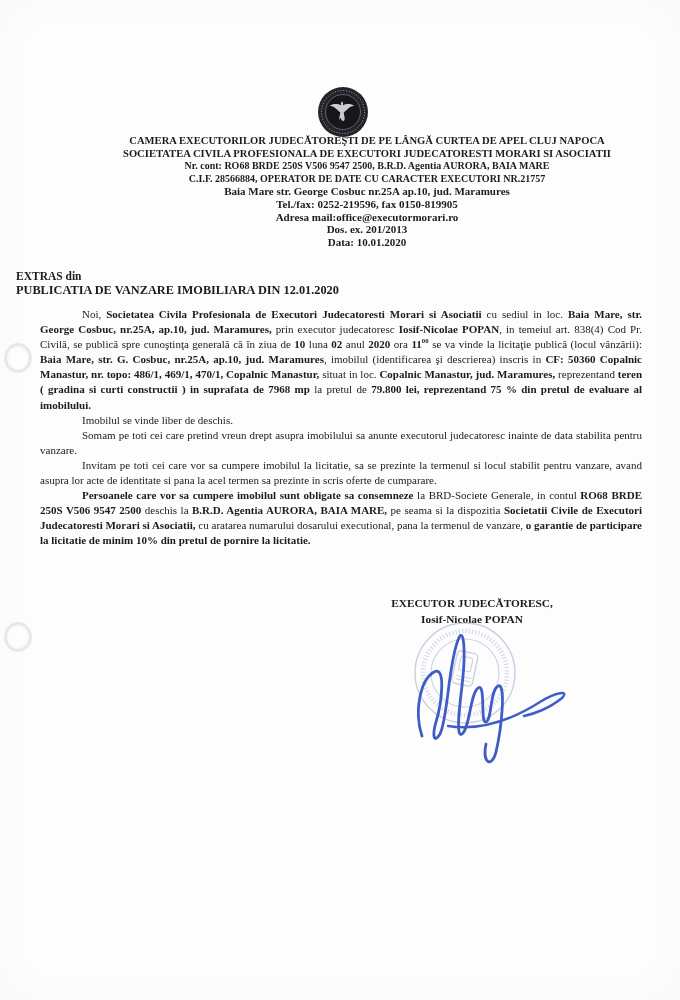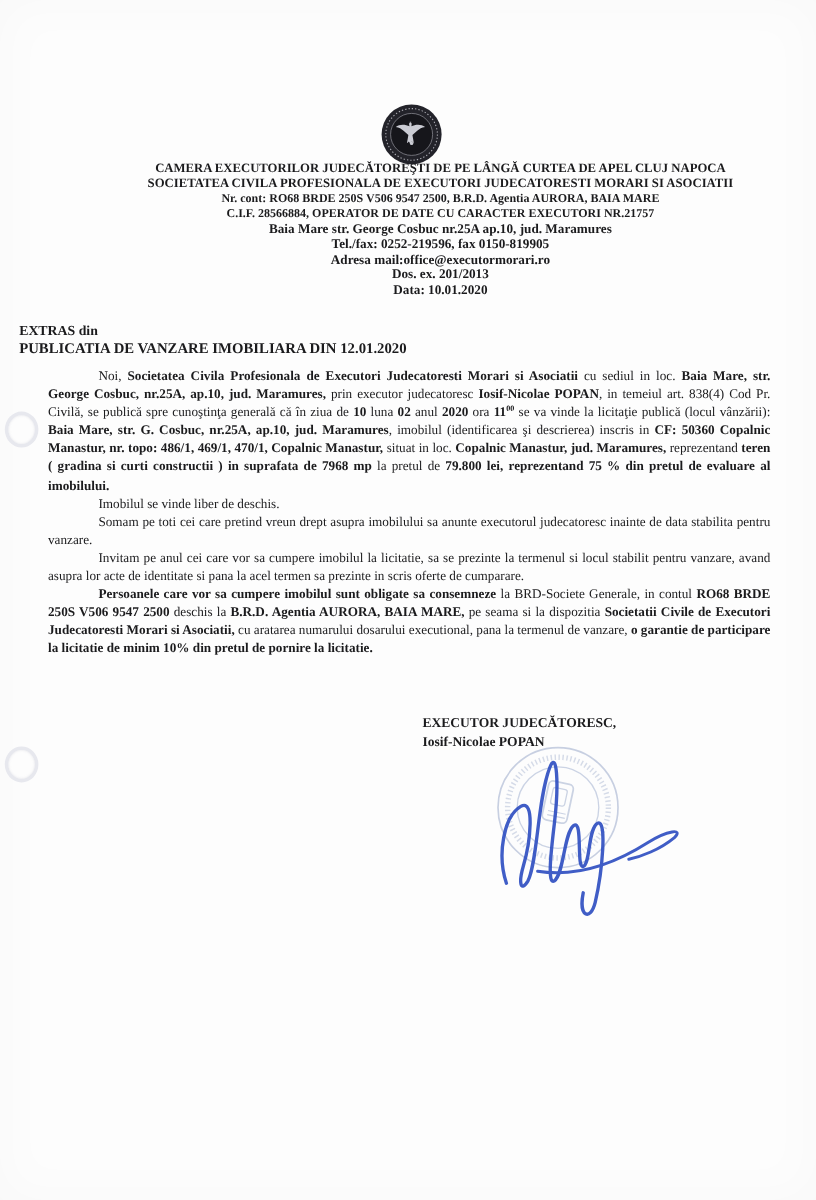--- a/index.html
+++ b/index.html
@@ -41,21 +41,21 @@
   .body-text {
     position:absolute; top:307px; left:40px; width:602px;
     font-size:11px; line-height:15.1px; text-align:justify;
   }
   .body-text p { margin:0; text-indent:42px; }
   .b { font-weight:bold; }
   .i { }
   .sup { vertical-align:super; font-size:0.62em; line-height:0; }
 
   
-  .sig-block { position:absolute; top:596px; left:352px; width:240px; text-align:left; font-weight:bold; }
+  .sig-block { position:absolute; top:596px; left:352px; width:240px; text-align:center; font-weight:bold; }
   .sig-role { font-size:11.3px; line-height:15.5px; }
   .sig-name { font-size:11.3px; line-height:15.5px; }
 
   
   .stamp-sig { position:absolute; top:614px; left:388px; }
   .stamp-line { stroke:var(--stamp_blue, #a3b1cf); fill:none; }
   .sig-path   { stroke:var(--sig_blue, #3050c2); fill:none; stroke-linecap:round; stroke-linejoin:round; }
 </style>
 </head>
 <body>
@@ -89,21 +89,21 @@
 
   <div class="doc-title">
     <div class="t1">EXTRAS din</div>
     <div class="t2">PUBLICATIA DE VANZARE IMOBILIARA DIN 12.01.2020</div>
   </div>
 
   <div class="body-text">
     <p><span>Noi, </span><span class="b">Societatea Civila Profesionala de Executori Judecatoresti Morari si Asociatii</span><span> cu sediul in loc. </span><span class="b">Baia Mare, str. George Cosbuc, nr.25A, ap.10, jud. Maramures,</span><span> prin executor judecatoresc </span><span class="b">Iosif-Nicolae POPAN</span><span>, in temeiul art. 838(4) Cod Pr. Civilă, se publică spre cunoştinţa generală că în ziua de </span><span class="b">10</span><span> luna </span><span class="b">02</span><span> anul </span><span class="b">2020</span><span> ora </span><span class="b">11</span><span class="b sup">00</span><span> se va vinde la licitaţie publică (locul vânzării): </span><span class="b">Baia Mare, str. G. Cosbuc, nr.25A, ap.10, jud. Maramures</span><span>, imobilul (identificarea şi descrierea) inscris in </span><span class="b">CF: 50360 Copalnic Manastur, nr. topo: 486/1, 469/1, 470/1, Copalnic Manastur,</span><span> situat in loc. </span><span class="b">Copalnic Manastur, jud. Maramures,</span><span> reprezentand </span><span class="b">teren ( gradina si curti constructii ) in suprafata de 7968 mp</span><span> la pretul de </span><span class="b">79.800 lei, reprezentand 75 % din pretul de evaluare al imobilului.</span></p>
     <p><span>Imobilul se vinde liber de deschis.</span></p>
     <p><span>Somam pe toti cei care pretind vreun drept asupra imobilului sa anunte executorul judecatoresc inainte de data stabilita pentru vanzare.</span></p>
-    <p><span>Invitam pe anul cei care vor sa cumpere imobilul la licitatie, sa se prezinte la termenul si locul stabilit pentru vanzare, avand asupra lor acte de identitate si pana la acel termen sa prezinte in scris oferte de cumparare.</span></p>
+    <p><span>Invitam pe toti cei care vor sa cumpere imobilul la licitatie, sa se prezinte la termenul si locul stabilit pentru vanzare, avand asupra lor acte de identitate si pana la acel termen sa prezinte in scris oferte de cumparare.</span></p>
     <p><span class="b i">Persoanele care vor sa cumpere imobilul sunt obligate sa consemneze</span><span> la BRD-Societe Generale, in contul </span><span class="b">RO68 BRDE 250S V506 9547 2500</span><span>  deschis la </span><span class="b">B.R.D. Agentia AURORA, BAIA MARE,</span><span> pe seama si la dispozitia </span><span class="b">Societatii Civile de Executori Judecatoresti Morari si Asociatii,</span><span> cu aratarea numarului dosarului executional, pana la termenul de vanzare, </span><span class="b i">o garantie de participare la licitatie de minim 10% din pretul de pornire la licitatie.</span></p>
   </div>
 
   <div class="sig-block">
     <div class="sig-role">EXECUTOR JUDECĂTORESC,</div>
     <div class="sig-name">Iosif-Nicolae POPAN</div>
   </div>
 
   <svg class="stamp-sig" width="215" height="170" viewBox="0 0 215 170">
     <g>

